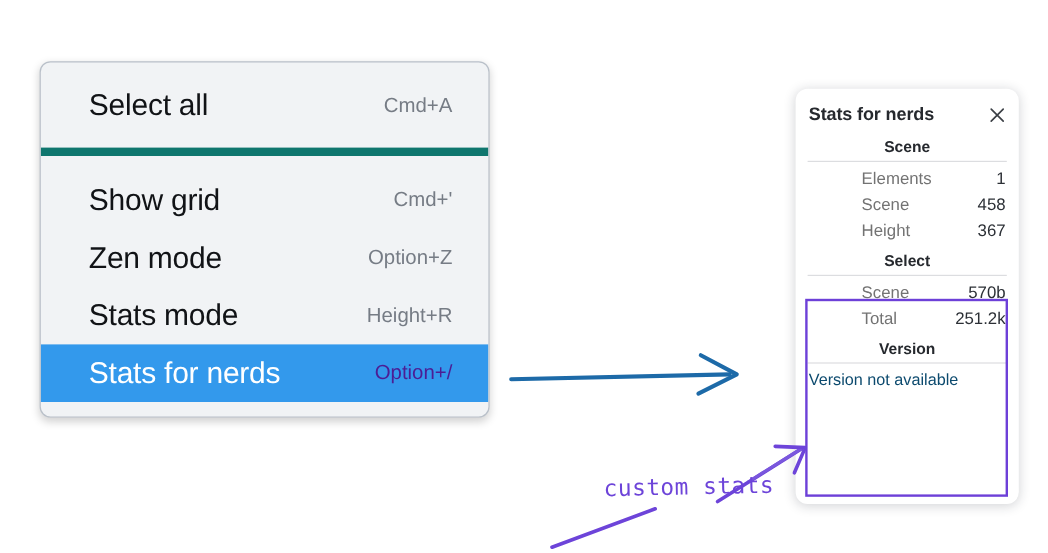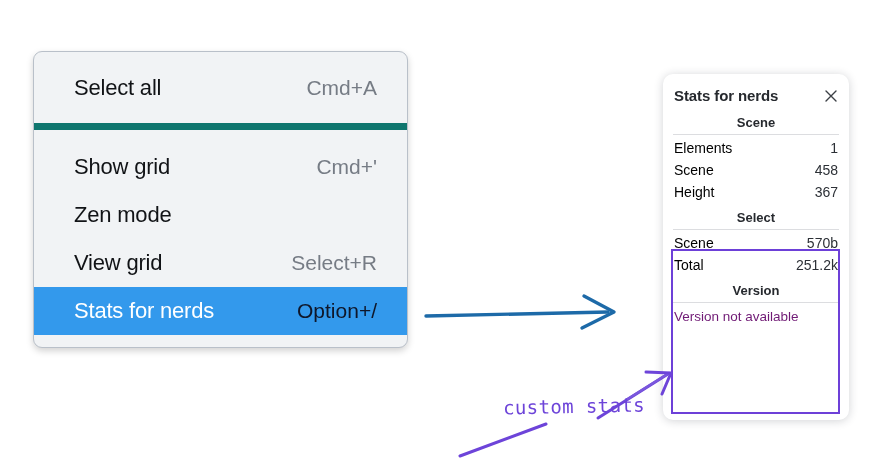--- a/index.html
+++ b/index.html
@@ -49,38 +49,38 @@
   }
   .menu-row {
     display: flex;
     align-items: center;
     justify-content: space-between;
     height: 48px;
     padding: 0 30px 0 40px;
     box-sizing: border-box;
   }
   .menu-row .label {
-    font-size: 22px;
+    font-size: 25px;
     color: #111316;
     letter-spacing: -0.2px;
     white-space: nowrap;
   }
   .menu-row .shortcut {
-    font-size: 21px;
+    font-size: 17px;
     color: #767c85;
     white-space: nowrap;
   }
   .menu-row.selected {
     background: #3399ec;
   }
   .menu-row.selected .label {
     color: #ffffff;
   }
   .menu-row.selected .shortcut {
-    color: #0f172a;
+    color: #4c1d95;
   }
 
   
   .blue-arrow {
     position: absolute;
     left: 424px;
     top: 288px;
     width: 200px;
     height: 52px;
   }
@@ -129,25 +129,25 @@
     margin: 0 1px 2px 1px;
   }
   .stat-row {
     display: flex;
     justify-content: space-between;
     align-items: baseline;
     font-size: 14px;
     color: #32363c;
     padding: 3px 2px 3px 2px;
   }
-  .stat-row .k { color: #000000; }
+  .stat-row .k { color: #737373; margin-left: 44px; }
   .stat-row .v { color: #2c3036; }
   .version-text {
     font-size: 13.5px;
-    color: #701a75;
+    color: #0c4a6e;
     padding: 4px 16px 3px 2px;
     white-space: nowrap;
   }
 
   
   .highlight-box {
     position: absolute;
     left: 8px;
     top: 175px;
     width: 169px;
@@ -191,24 +191,25 @@
       </div>
     </div>
 
     <div class="menu-section second">
       <div class="menu-row">
         <span class="label">Show grid</span>
         <span class="shortcut">Cmd+'</span>
       </div>
       <div class="menu-row">
         <span class="label">Zen mode</span>
-      </div>
-      <div class="menu-row">
-        <span class="label">View grid</span>
-        <span class="shortcut">Select+R</span>
+        <span class="shortcut">Option+Z</span>
+      </div>
+      <div class="menu-row">
+        <span class="label">Stats mode</span>
+        <span class="shortcut">Height+R</span>
       </div>
       <div class="menu-row selected">
         <span class="label">Stats for nerds</span>
         <span class="shortcut">Option+/</span>
       </div>
     </div>
 
   </div>
 
   <svg class="blue-arrow" viewBox="0 0 200 52">

